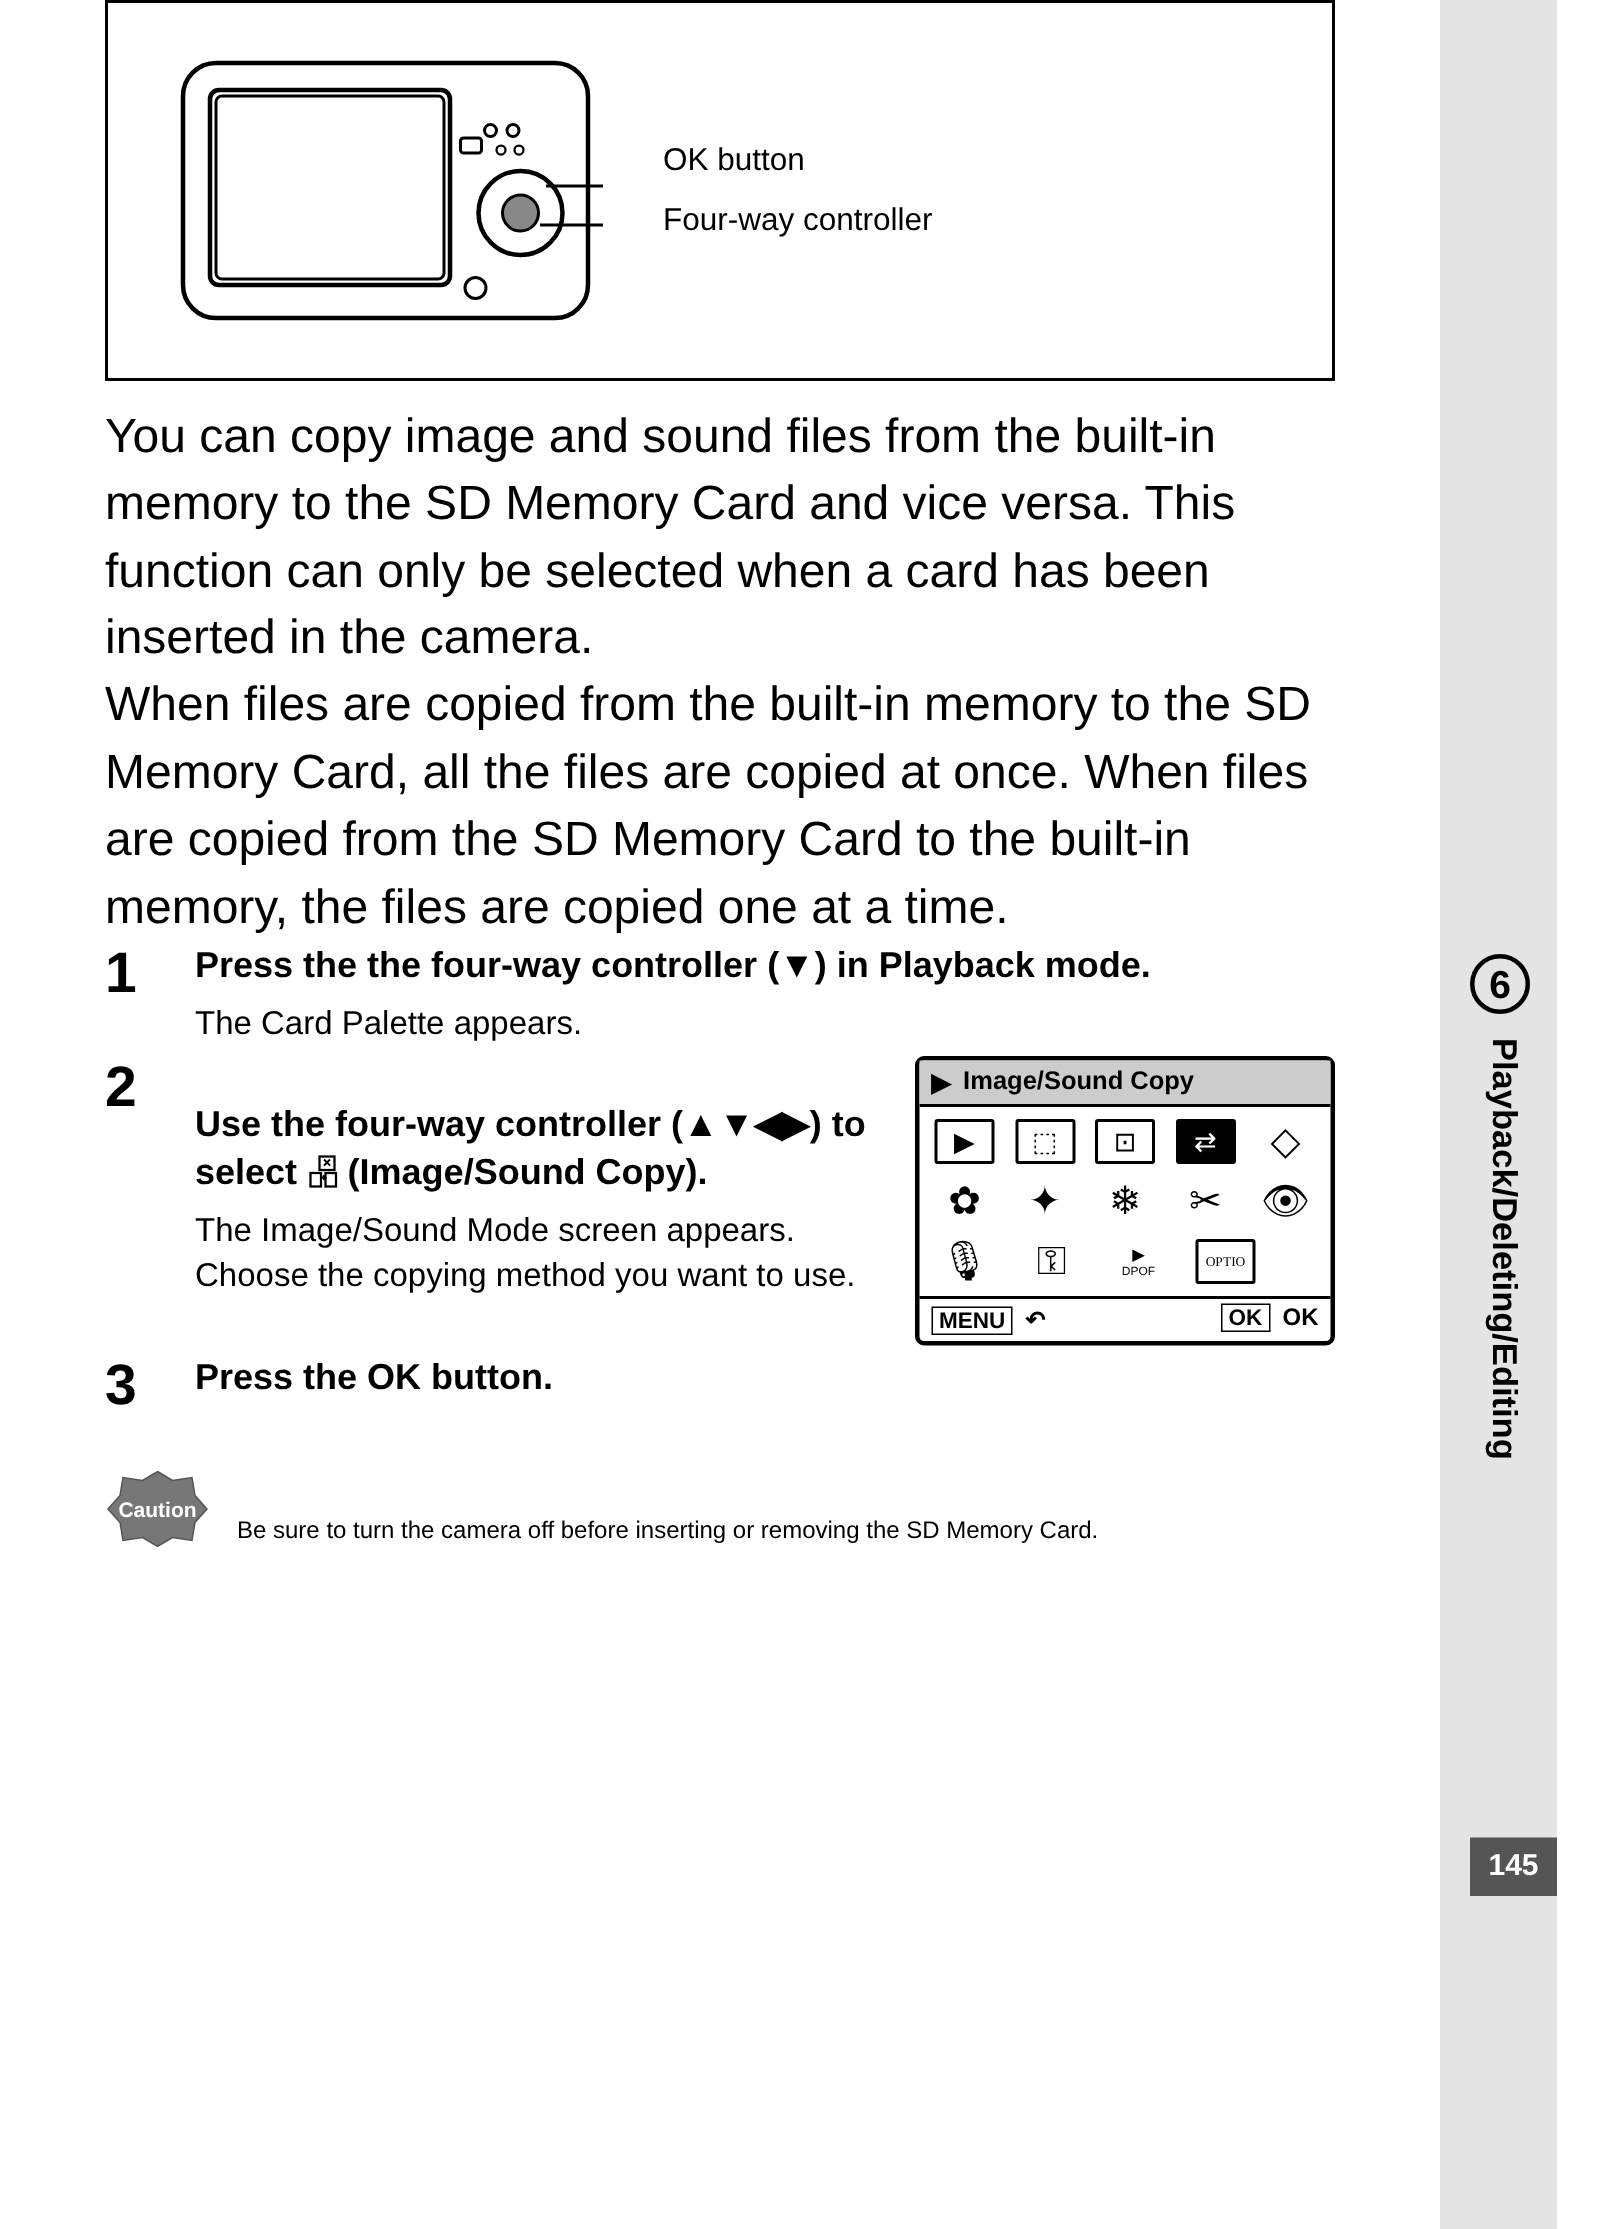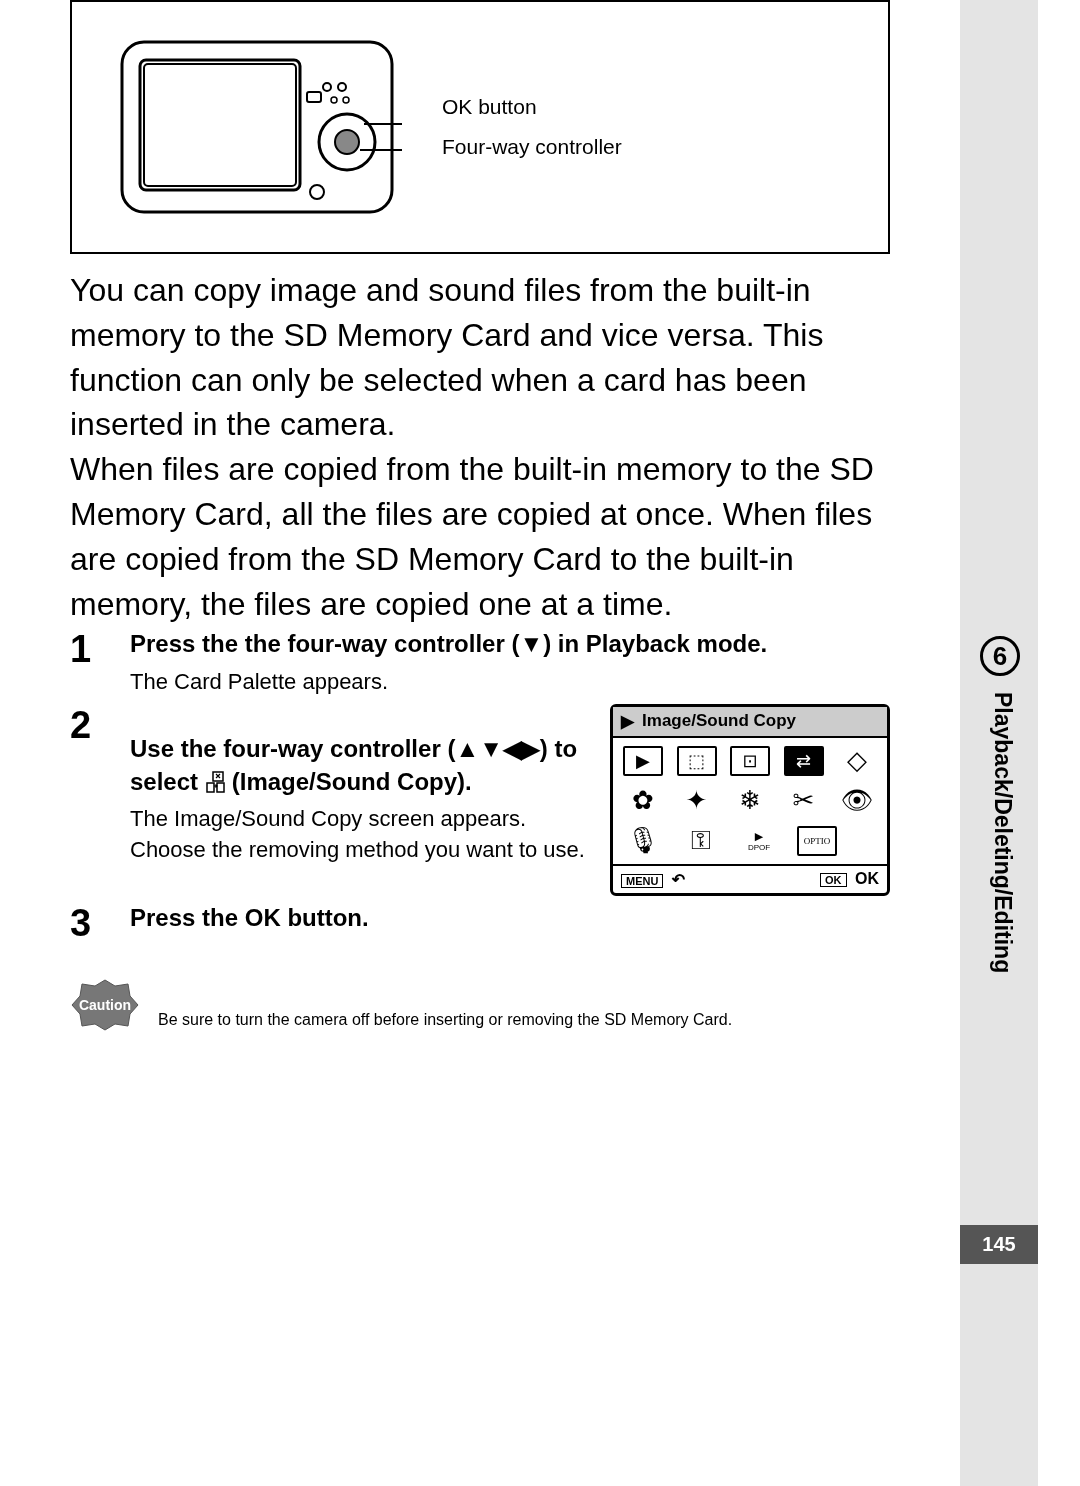--- a/index.html
+++ b/index.html
@@ -78,21 +78,21 @@
   }
   .pi.noborder { border:none; font-size:26px; }
   .pi.sel { background:#000; color:#fff; }
   .palette-footer {
     display:flex; justify-content:space-between;
     border-top:2px solid #000;
     padding:4px 8px;
     font-size:16px;
     font-weight:bold;
   }
-  .pf-box { border:1.5px solid #000; padding:0 4px; font-size:11px; margin-right:4px; }
+  .pf-box { border:1.5px solid #000; padding:0 4px; font-size:15px; margin-right:4px; }
   .caution-row { display:flex; gap:18px; align-items:flex-end; margin-top:36px; }
   .caution-badge {
     width:70px; height:54px;
     display:flex; align-items:center; justify-content:center;
     flex:0 0 auto;
   }
   .caution-text { font-size:16px; line-height:1.4; flex:1; }
 
   .side-tab {
     position:absolute;
@@ -118,21 +118,21 @@
     right: 64px;
     top: 692px;
     writing-mode: vertical-rl;
     font-size:23px;
     font-weight:bold;
   }
   .page-num-box {
     position:absolute;
     right:42px;
     bottom:222px;
-    width:78px;
+    width:58px;
     background:#555;
     color:#fff;
     text-align:center;
     font-size:20px;
     font-weight:bold;
     padding:8px 0;
   }
   .sd-icon { font-size:18px; }
 </style>
 </head>
@@ -194,21 +194,21 @@
               <svg width="22" height="22" viewBox="0 0 22 22" style="vertical-align:-3px">
                 <rect x="8" y="1" width="10" height="9" fill="none" stroke="#000" stroke-width="1.5"></rect>
                 <path d="M11 3 L15 7 M15 3 L11 7" stroke="#000" stroke-width="1.2"></path>
                 <rect x="2" y="12" width="7" height="9" fill="none" stroke="#000" stroke-width="1.5"></rect>
                 <rect x="12" y="12" width="7" height="9" fill="none" stroke="#000" stroke-width="1.5"></rect>
                 <path d="M9 15 L12 15 M10.5 13.5 L12 15 L10.5 16.5" stroke="#000" stroke-width="1.2" fill="none"></path>
               </svg>
             </span>
             <span> (Image/Sound Copy).</span>
           </div>
-          <div class="step-sub">The Image/Sound Copy screen appears. Choose the removing method you want to use.</div>
+          <div class="step-sub">The Image/Sound Mode screen appears. Choose the copying method you want to use.</div>
         </div>
 
         <div class="palette">
           <div class="palette-header">
             <span>▶</span>
             <span>Image/Sound Copy</span>
           </div>
           <div class="palette-grid">
             <div class="palette-row">
               <div class="pi">▶</div>

